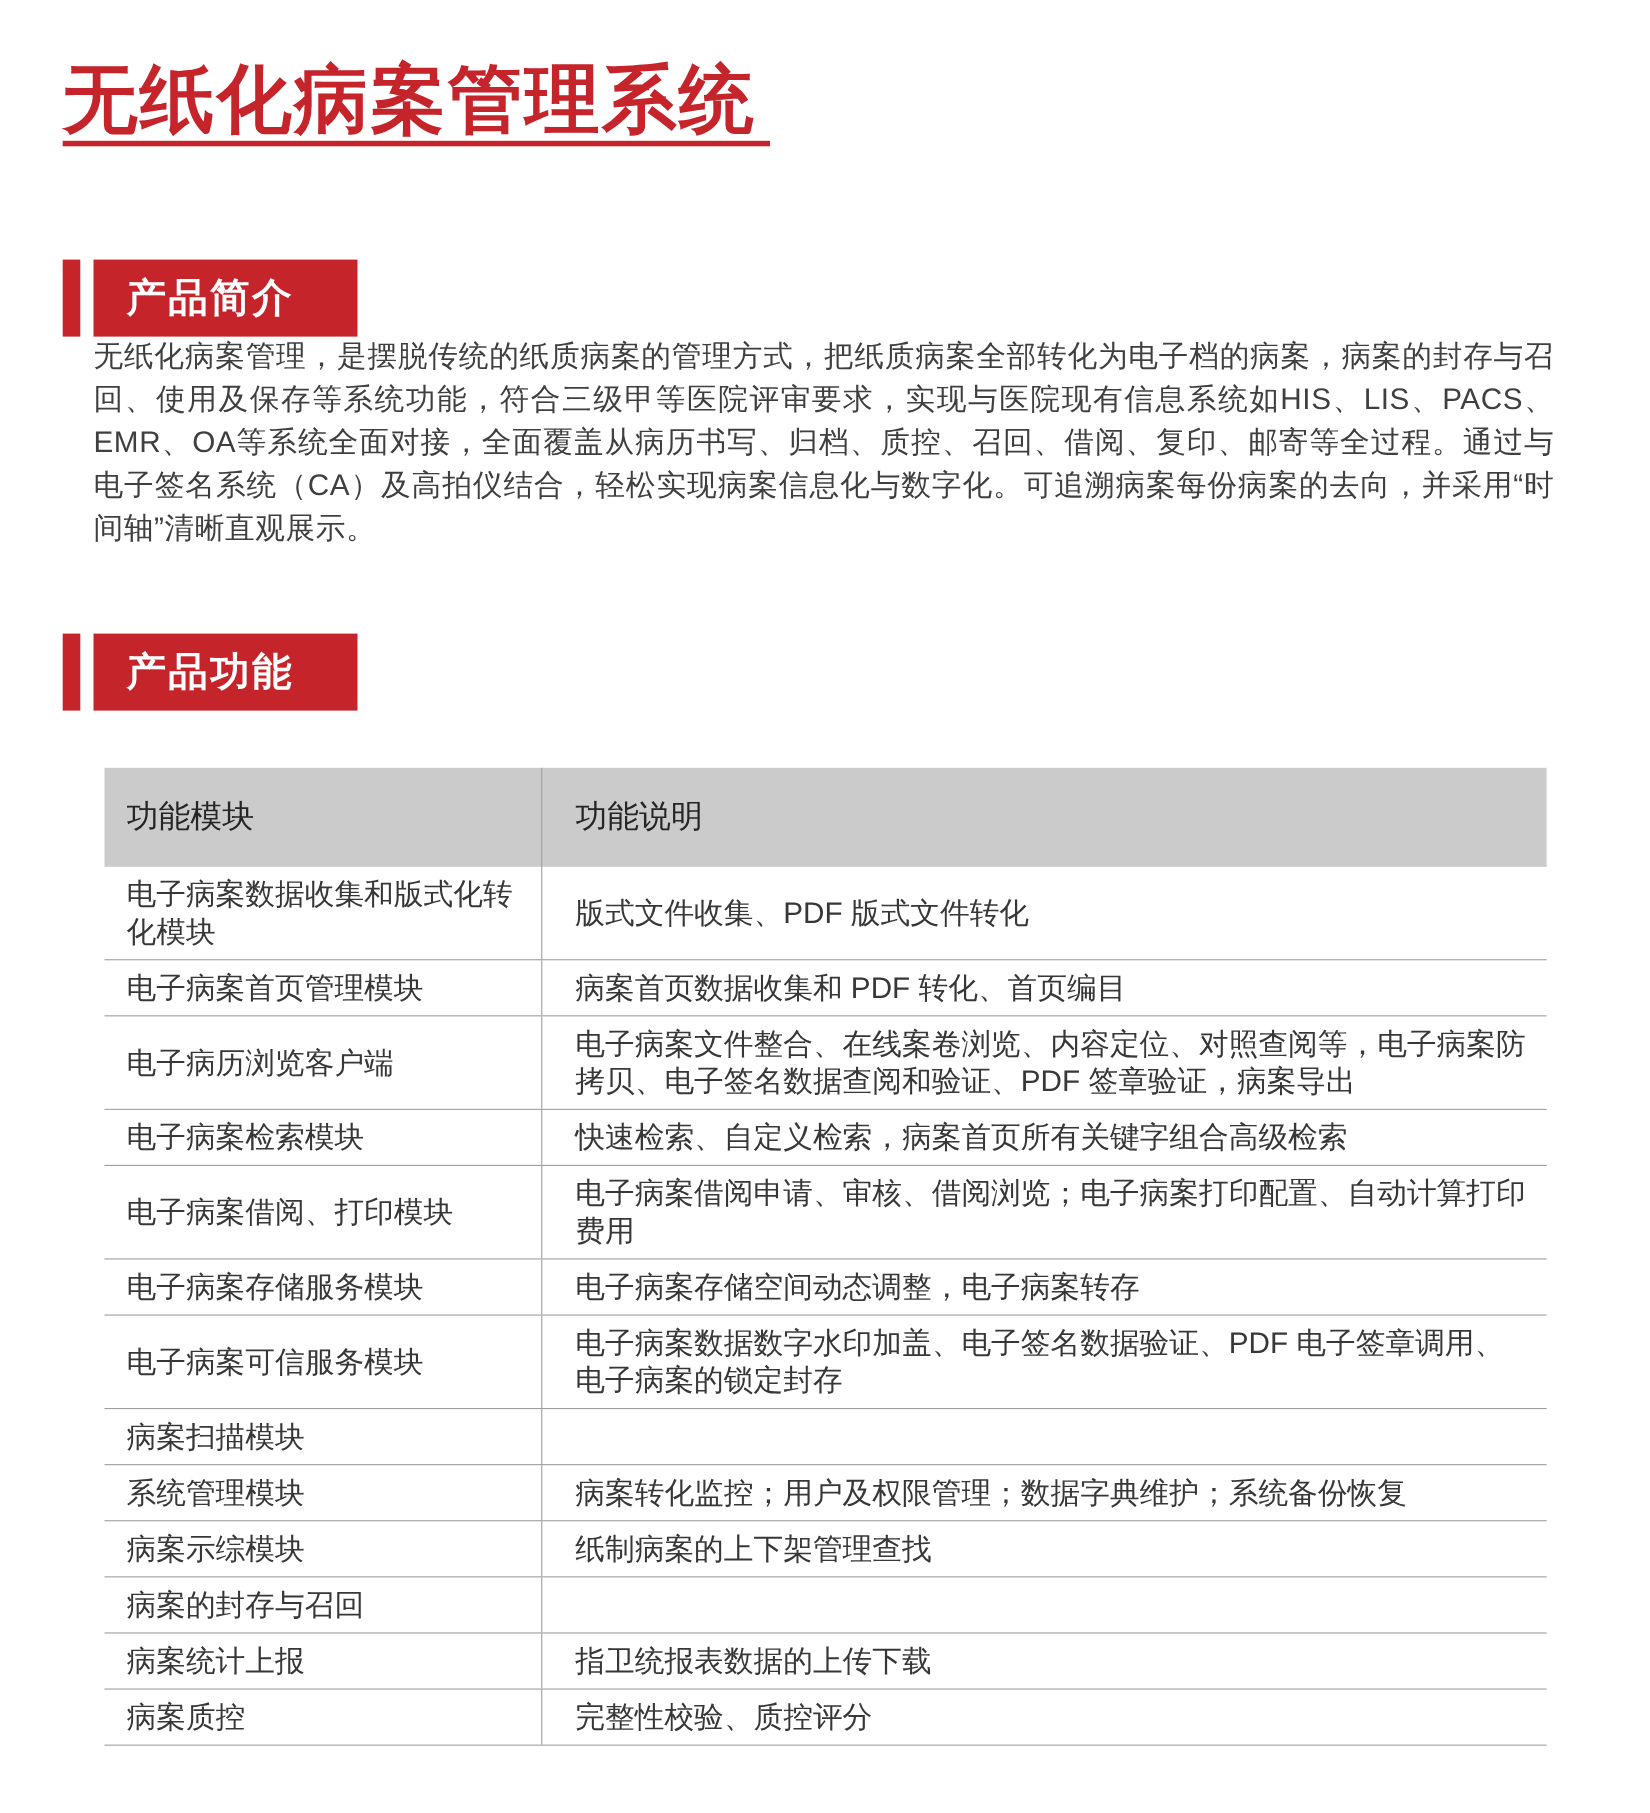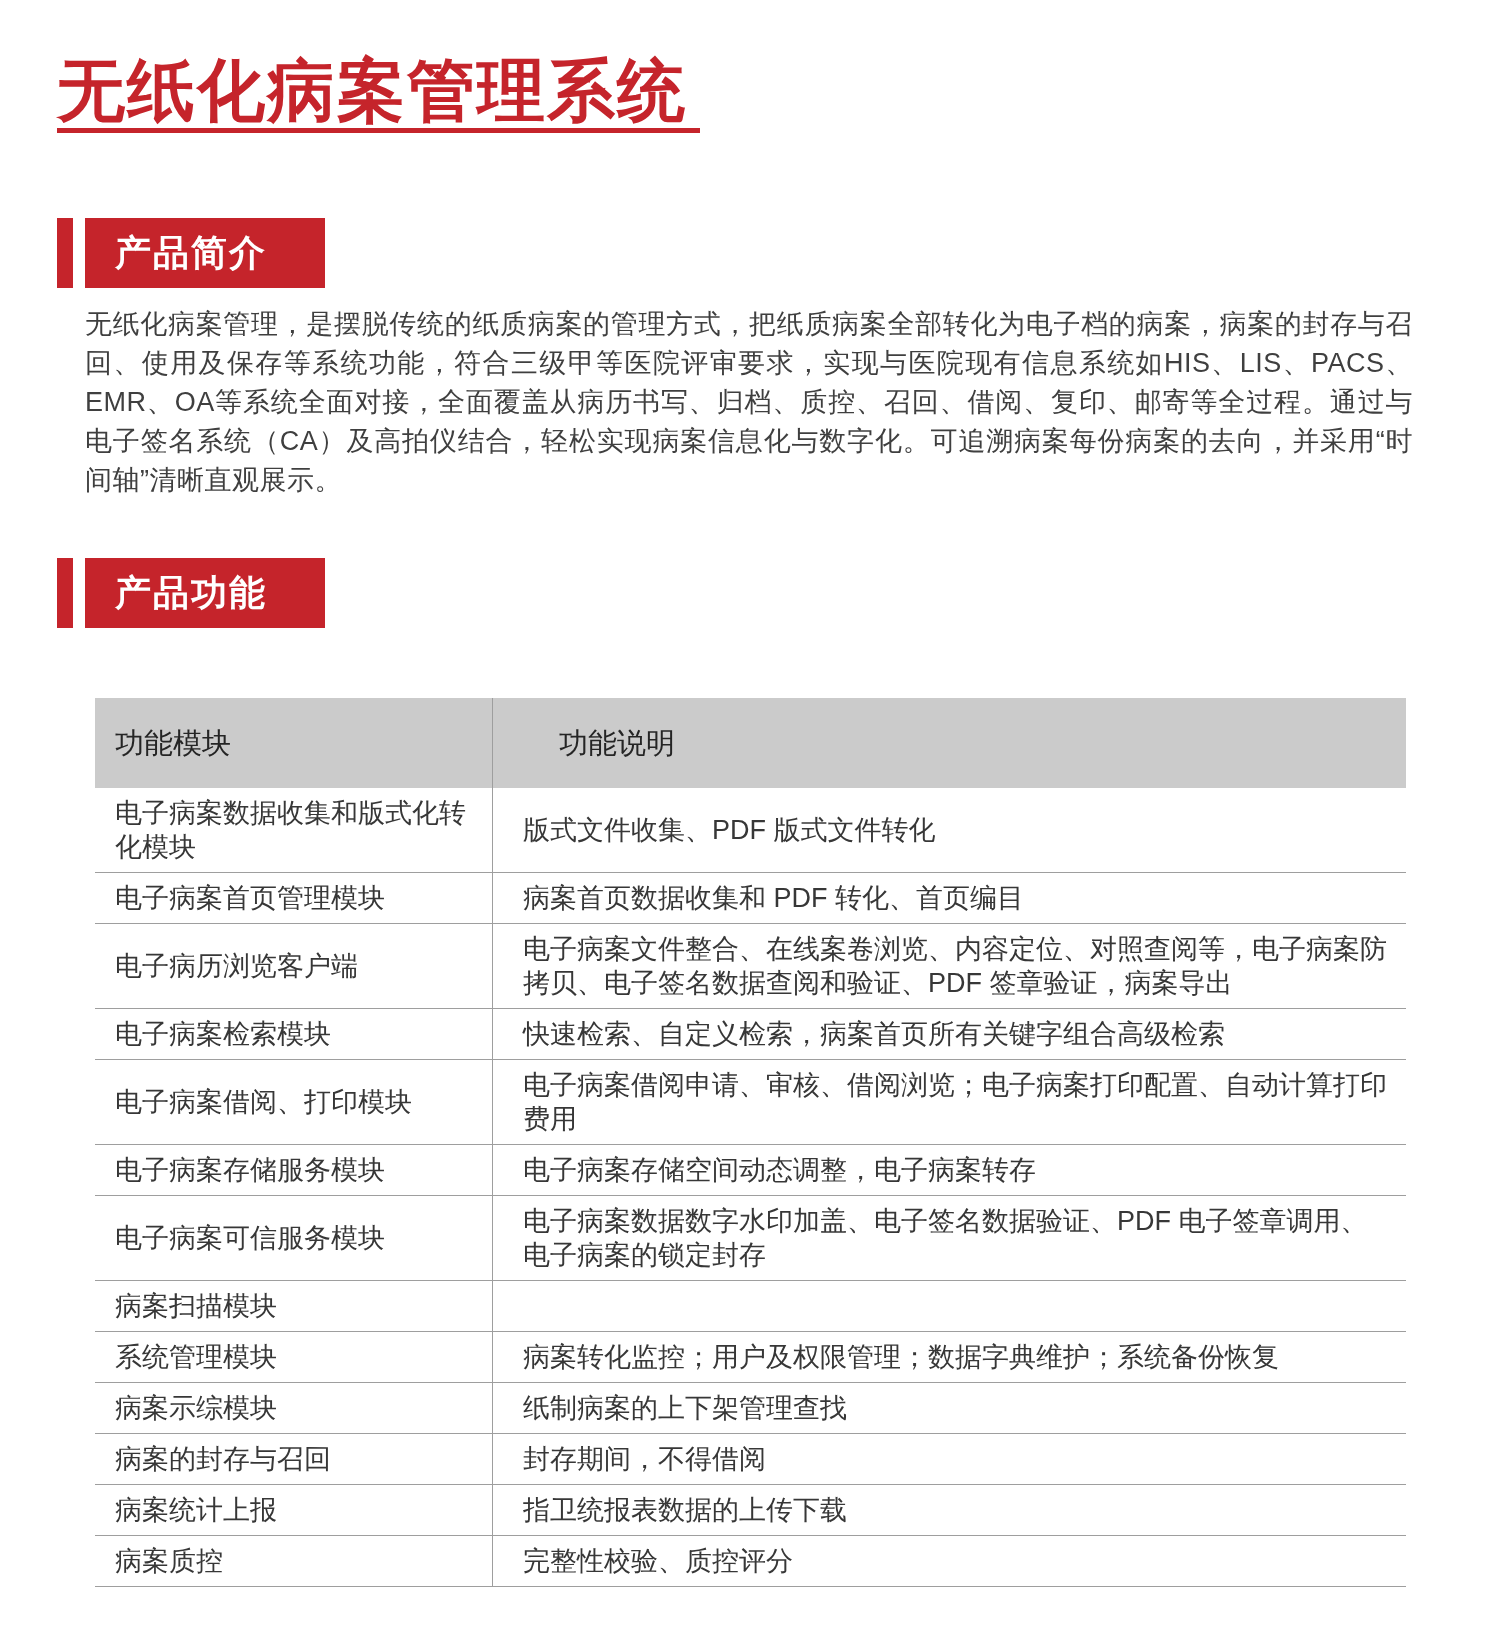--- a/index.html
+++ b/index.html
@@ -13,41 +13,41 @@
   .page-title {
     position:absolute; left:57px; top:46px;
     font-size:68px; font-weight:900; letter-spacing:2px;
     color:#C5242B; white-space:nowrap;
   }
   .title-underline {
     position:absolute; left:57px; top:128px;
     width:643px; height:5px; background:#C5242B;
   }
   .section-banner {
-    position:absolute; left:57px; display:flex; align-items:stretch; height:70px;
+    position:absolute; left:57px; display:flex; align-items:stretch; height:70px;margin-top:18px;
   }
   .banner-bar { width:16px; background:#C5242B; margin-right:12px; }
   .banner-box {
     width:240px; background:#C5242B; color:#ffffff;
     font-size:36px; font-weight:bold; letter-spacing:2px;
     display:flex; align-items:center; padding-left:30px;
   }
   .banner-intro { top:218px; }
   .banner-features { top:558px;border-radius:20px; }
   .intro-paragraph {
     position:absolute; left:85px; top:305px; width:1328px;
     font-size:27px; line-height:39px; color:#3f3f3f;
     text-align:justify; letter-spacing:0.5px;
   }
   .feature-table {
     position:absolute; left:95px; top:698px; width:1311px;
     font-size:27px; color:#373737;
   }
   .t-row { display:flex; align-items:stretch; border-bottom:1px solid #9e9e9e; }
-  .t-head { background:#cbcbcb; height:90px; border-bottom:none; font-size:29px; color:#252525;gap:36px; }
+  .t-head { background:#cbcbcb; height:90px; border-bottom:none; font-size:29px; color:#252525; }
   .c1 {
     width:398px; flex:0 0 398px;
     border-right:1px solid #9e9e9e;
     display:flex; align-items:center;
     padding:8px 22px 8px 20px; line-height:34px;
   }
   .c2 {
     flex:1 1 auto;
     display:flex; align-items:center;
     padding:8px 14px 8px 30px; line-height:34px;
@@ -113,21 +113,20 @@
       <div class="t-row">
         <div class="c1">系统管理模块</div>
         <div class="c2">病案转化监控；用户及权限管理；数据字典维护；系统备份恢复</div>
       </div>
       <div class="t-row">
         <div class="c1">病案示综模块</div>
         <div class="c2">纸制病案的上下架管理查找</div>
       </div>
       <div class="t-row">
         <div class="c1">病案的封存与召回</div>
-        <div class="c2">封存期间，不得借阅</div>
       </div>
       <div class="t-row">
         <div class="c1">病案统计上报</div>
         <div class="c2">指卫统报表数据的上传下载</div>
       </div>
       <div class="t-row">
         <div class="c1">病案质控</div>
         <div class="c2">完整性校验、质控评分</div>
       </div>
     </div>

